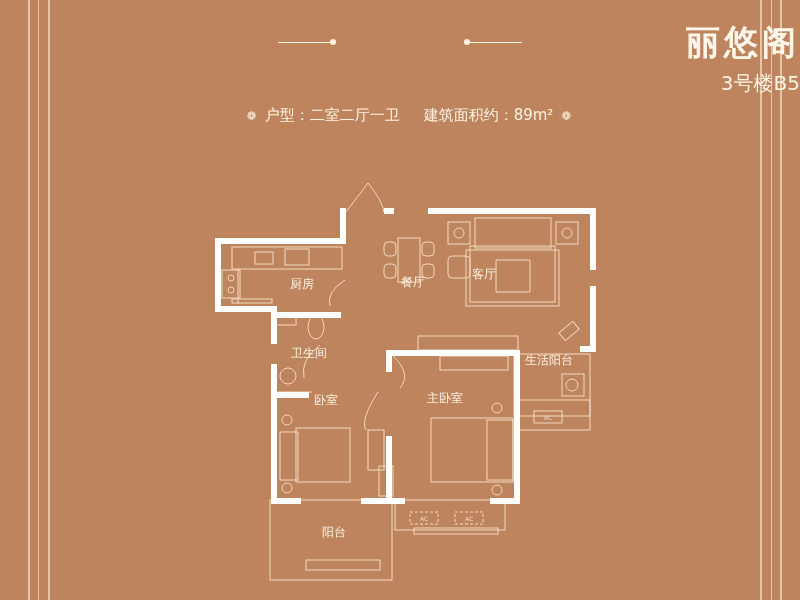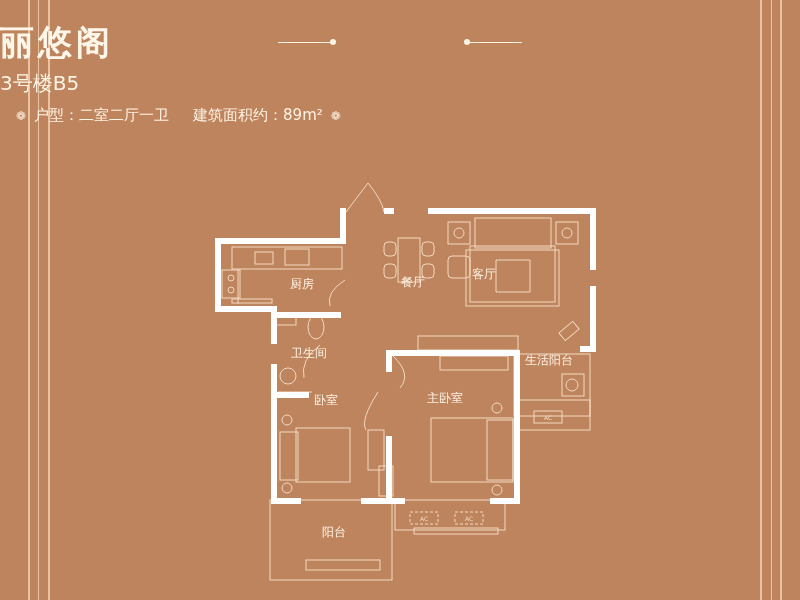--- a/index.html
+++ b/index.html
@@ -1,23 +1,23 @@
 <!DOCTYPE html>
 <html><head>
 <meta charset="utf-8">
 <style>
   html,body{margin:0;padding:0;}
   body{width:800px;height:600px;background:#bd845d;position:relative;overflow:hidden;font-family:"DejaVu Sans","Liberation Sans",sans-serif;}
   .vline{position:absolute;top:0;bottom:0;width:2px;background:#f0cfb2;opacity:.85;}
   .vline.thin{width:1px;}
-  .title{position:absolute;left:0;right:0;top:20px;text-align:left;color:#fff6ea;font-family:"DejaVu Serif","Liberation Serif",serif;font-weight:bold;font-size:34px;letter-spacing:4px;}
+  .title{position:absolute;left:0;right:0;top:20px;text-align:right;color:#fff6ea;font-family:"DejaVu Serif","Liberation Serif",serif;font-weight:bold;font-size:34px;letter-spacing:4px;}
   .deco{position:absolute;top:42px;height:1px;background:#fff3e4;}
   .dot{position:absolute;top:39px;width:6px;height:6px;border-radius:50%;background:#fff3e4;}
-  .subtitle{position:absolute;left:0;right:0;top:70px;text-align:left;color:#fff3e4;font-size:20px;}
-  .spec{position:absolute;left:8px;right:0;top:106px;color:#fff3e4;font-size:15px;}
+  .subtitle{position:absolute;left:0;right:0;top:70px;text-align:right;color:#fff3e4;font-size:20px;}
+  .spec{position:absolute;left:18px;right:0;top:106px;text-align:center;color:#fff3e4;font-size:15px;}
   .spec .gap{display:inline-block;width:24px;}
   .spec .flower{font-size:12px;margin:0 8px;}
   .plan{position:absolute;left:0;top:0;width:800px;height:600px;}
   .label{position:absolute;color:#fff3e4;font-size:12px;white-space:nowrap;}
 </style>
 </head>
 <body>
 
 <div class="vline" style="left:28px"></div>
 <div class="vline thin" style="left:38px"></div>

